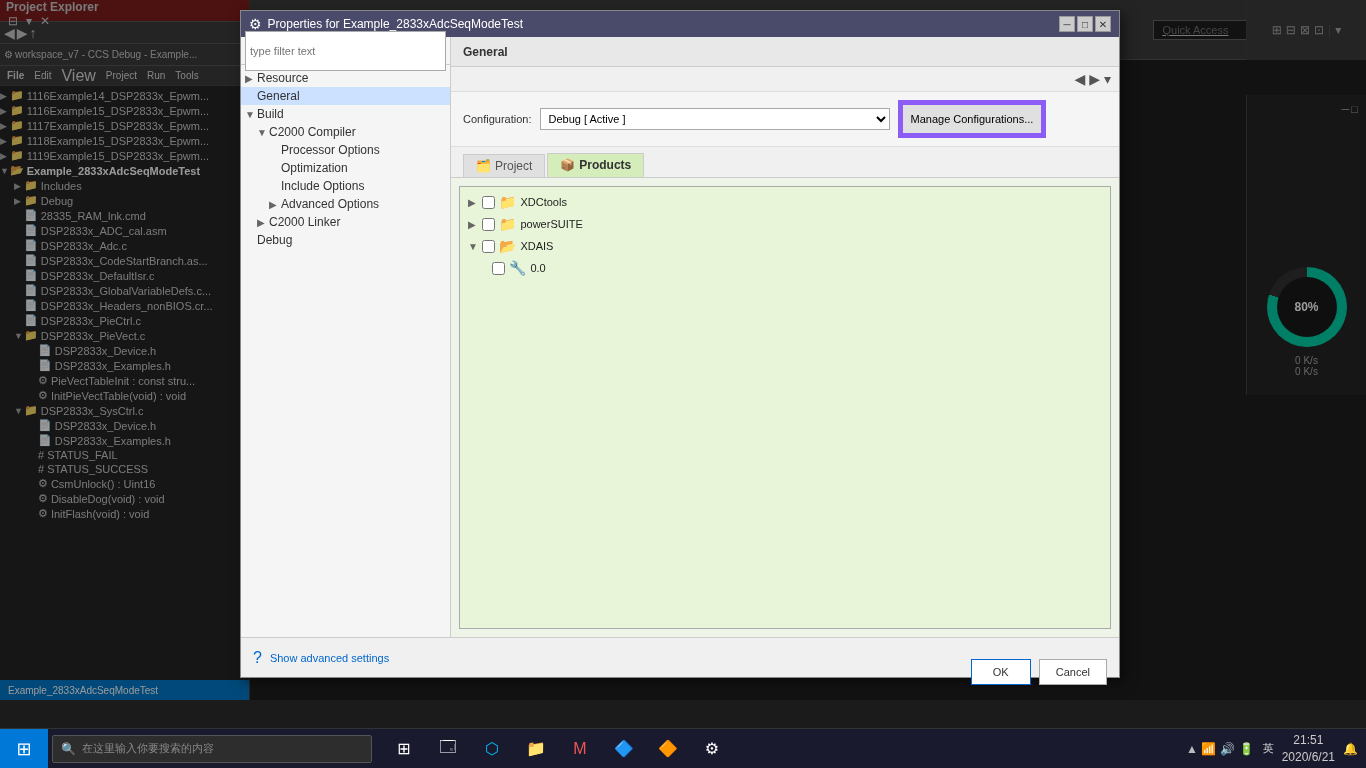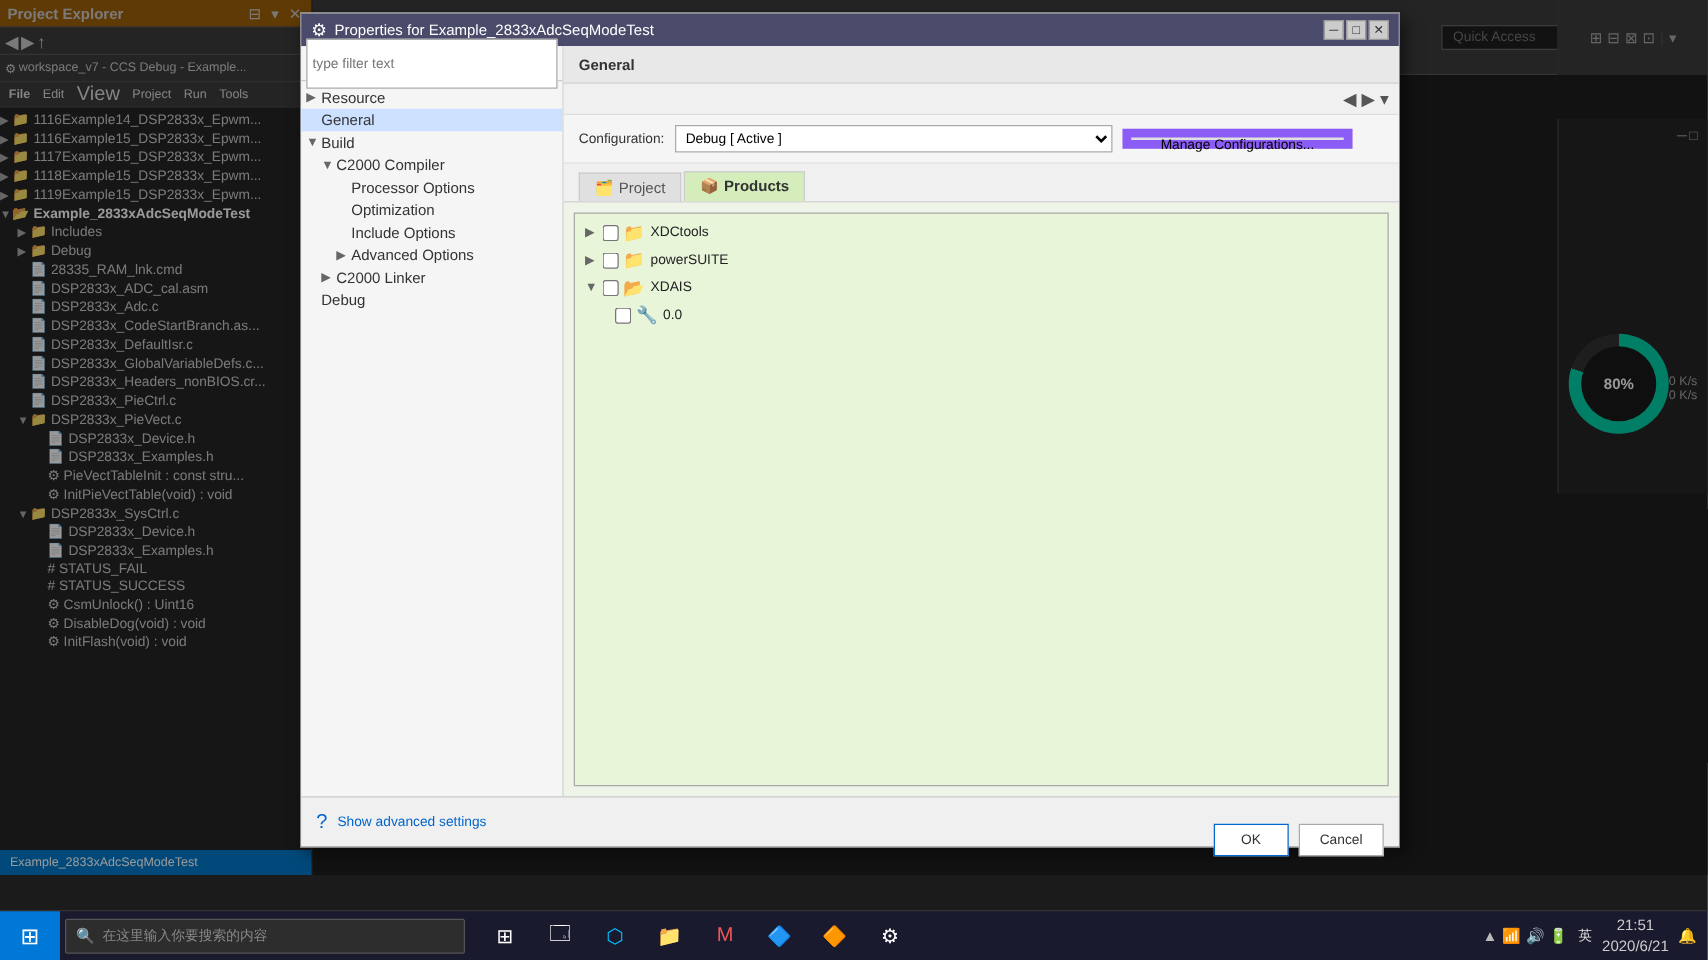--- a/index.html
+++ b/index.html
@@ -23,23 +23,24 @@
       position: absolute; top: 0; left: 0; width: 1366px; height: 728px;
       background: #2d2d2d;
     }
 
     
     .project-explorer {
       position: absolute; top: 0; left: 0; width: 250px; height: 700px;
       background: #252526; border-right: 1px solid #444; overflow: hidden;
     }
     .pe-header {
-      height: 22px; background: #a16207; display: flex; align-items: center;
+      height: 22px; background: #7f1d1d; display: flex; align-items: flex-start;
       padding: 0 6px; color: #ccc; font-size: 11px; border-bottom: 1px solid #555;
       justify-content: space-between;
+      flex-direction: column;
     }
     .pe-title { font-weight: bold; }
     .pe-toolbar { display: flex; gap: 4px; }
     .pe-toolbar-btn { color: #ccc; cursor: pointer; font-size: 12px; padding: 0 2px; }
 
     .pe-menubar {
       height: 22px; background: #3c3c3c; display: flex; align-items: center;
       padding: 0 4px; gap: 2px; border-bottom: 1px solid #555;
     }
 
@@ -59,21 +60,21 @@
       height: 60px; background: #3c3c3c; border-bottom: 1px solid #555;
       display: flex; align-items: center; justify-content: space-between; padding: 0 8px;
     }
 
     
     .quick-access-area {
       display: flex; align-items: center; gap: 4px; margin-left: auto;
     }
     .quick-access-box {
       background: #1e1e1e; border: 1px solid #666; color: #ccc;
-      padding: 3px 8px; font-size: 11px; width: 150px;
+      padding: 3px 8px; font-size: 11px; width: 150px; text-decoration: underline;
     }
     .gauge-circle {
       width: 80px; height: 80px; border-radius: 50%;
       background: conic-gradient(#00d4aa 0deg, #00d4aa 288deg, #333 288deg);
       display: flex; align-items: center; justify-content: center;
       position: relative;
     }
     .gauge-inner {
       width: 60px; height: 60px; border-radius: 50%; background: #1a1a1a;
       display: flex; align-items: center; justify-content: center; color: white; font-size: 16px; font-weight: bold;
@@ -135,21 +136,21 @@
     .config-row {
       display: flex; align-items: center; padding: 8px 12px; gap: 8px;
       border-bottom: 1px solid #ddd; background: #f5f5f5;
     }
     .config-label { font-size: 11px; color: #333; }
     .config-select {
       height: 22px; border: 1px solid #aaa; background: white; font-size: 11px;
       padding: 0 4px; flex: 1; max-width: 350px;
     }
     .config-btn {
-      height: 16px; padding: 0 24px; border: 7px solid #8b5cf6; background: #e0e0e0;
+      height: 38px; padding: 0 8px; border: 5px solid #8b5cf6; background: #e0e0e0;
       font-size: 11px; cursor: pointer; white-space: nowrap;
     }
 
     
     .tabs-row {
       display: flex; align-items: flex-end; padding: 6px 12px 0; gap: 2px;
       background: #f0f0f0; border-bottom: 1px solid #ccc;
     }
     .tab {
       padding: 4px 12px; border: 1px solid #ccc; border-bottom: none; cursor: pointer;
@@ -469,21 +470,21 @@
   </div>
 
   <div style="position:absolute;top:95px;right:0;width:120px;height:300px;background:#252526;border-left:1px solid #444;">
     <div style="display:flex;flex-direction:column;align-items:flex-end;padding:8px;">
       <div style="display:flex;gap:2px;margin-bottom:4px;">
         <span style="color:#aaa;font-size:11px;cursor:pointer;">─</span>
         <span style="color:#aaa;font-size:11px;cursor:pointer;">□</span>
       </div>
     </div>
     <div style="display:flex;justify-content:center;align-items:center;padding-top:140px;">
-      <div style="position:relative;display:flex;flex-direction:row;align-items:center;">
+      <div style="position:relative;display:flex;flex-direction:column;align-items:center;">
         <div class="gauge-circle">
           <div class="gauge-inner">
             <span>80</span>
               <span>%</span>
           </div>
         </div>
         <div style="display:flex;flex-direction:column;align-items:flex-end;margin-top:8px;">
           <span style="color:#aaa;font-size:10px;">0 K/s</span>
           <span style="color:#aaa;font-size:10px;">0 K/s</span>
         </div>

